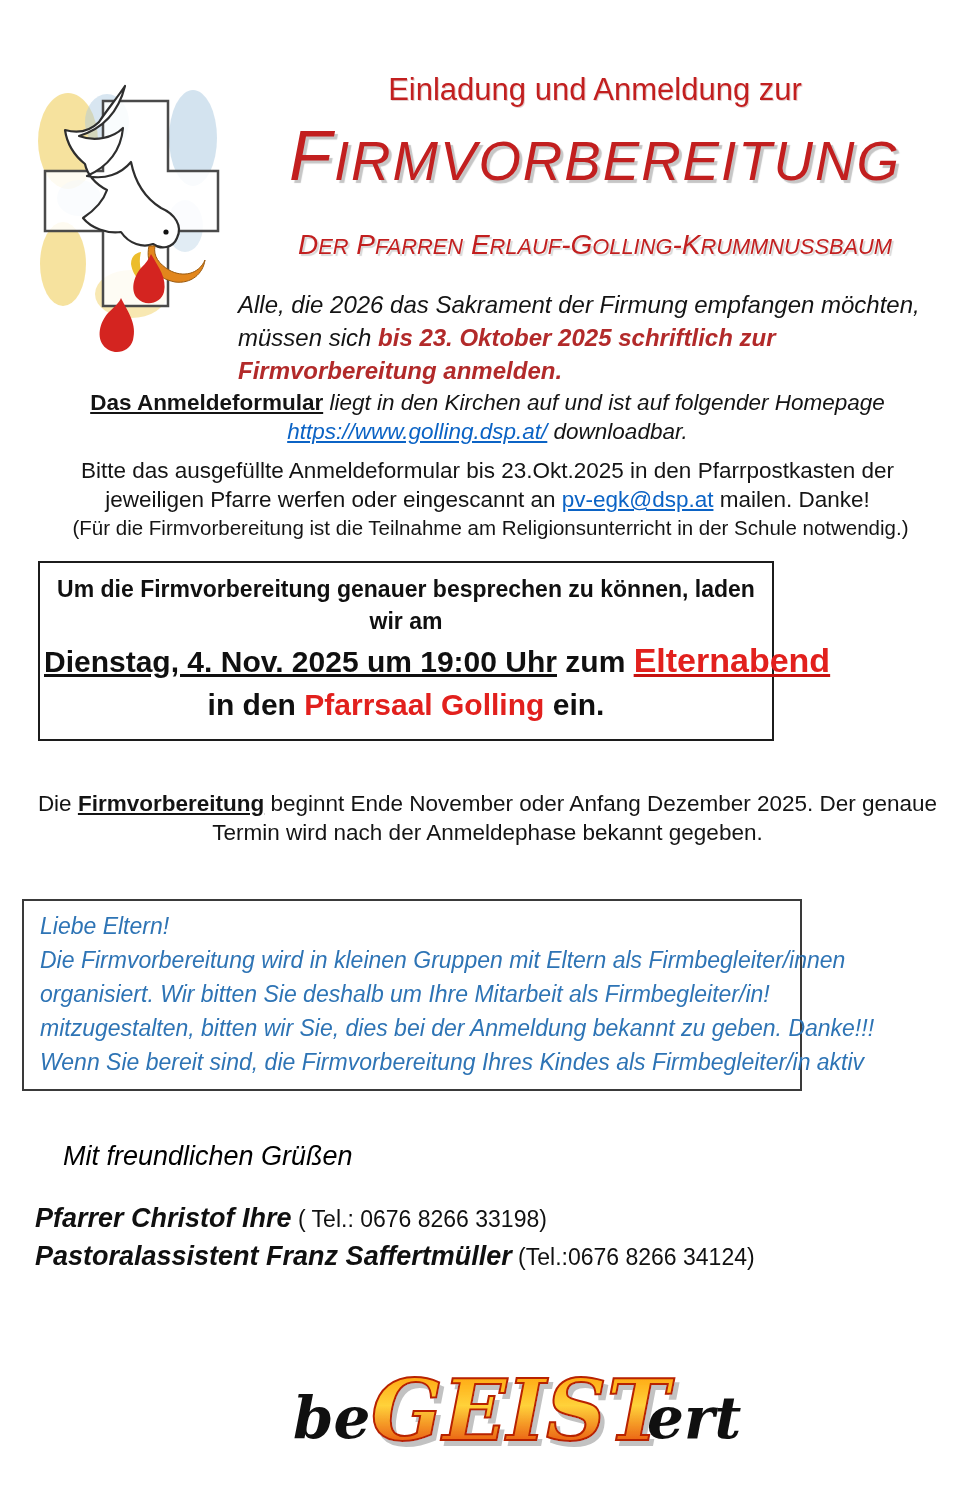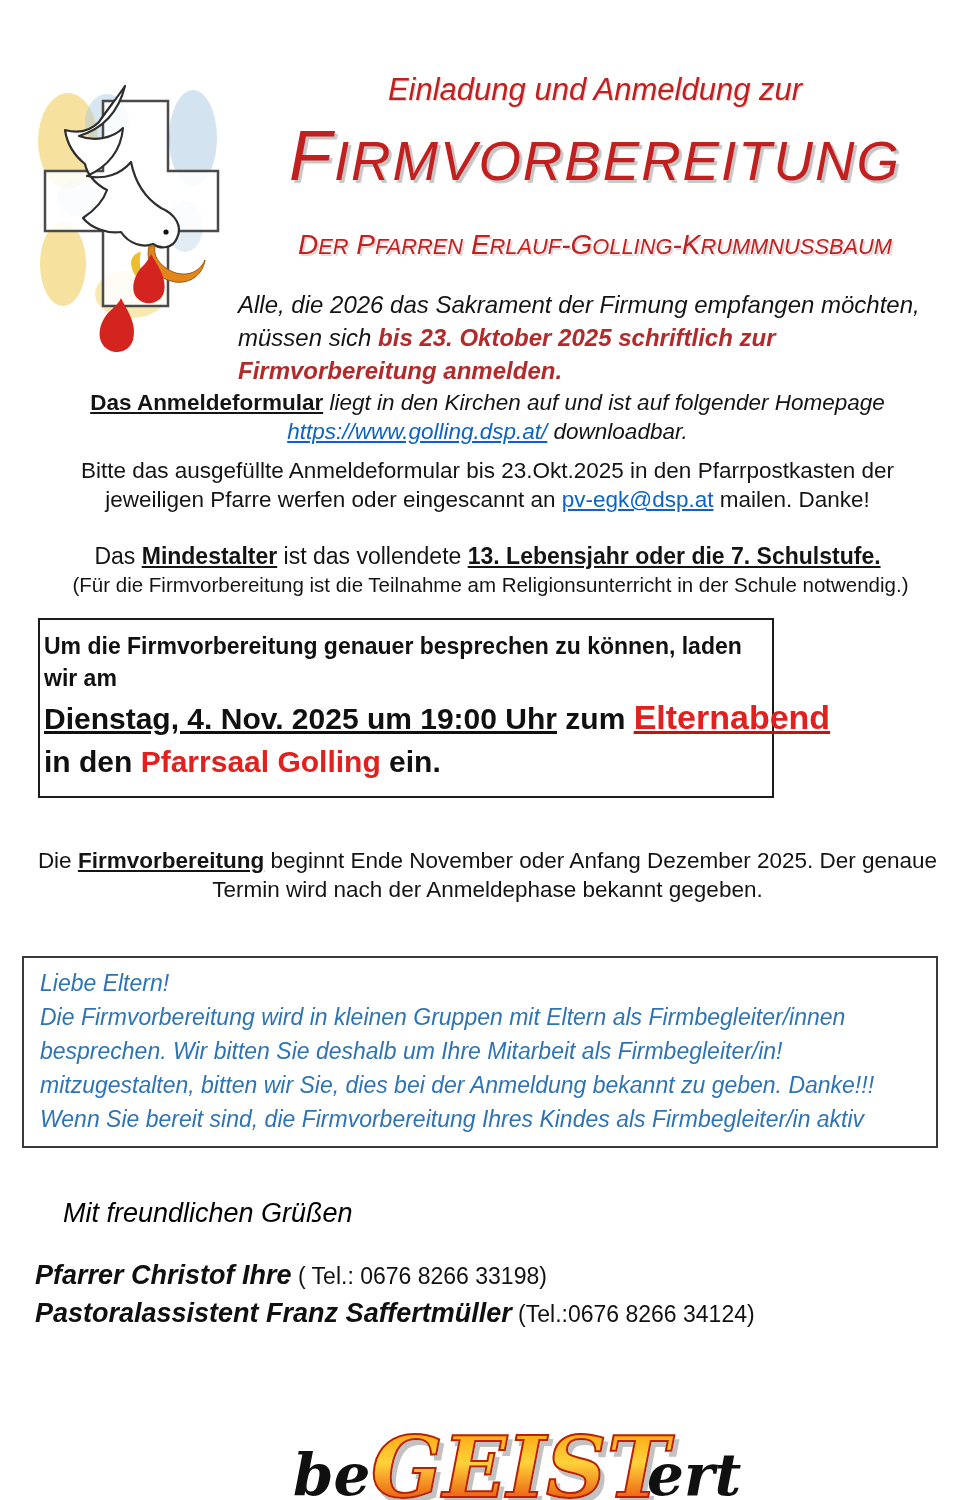--- a/index.html
+++ b/index.html
@@ -8,21 +8,21 @@
     width:961px;height:1500px;
     background:#ffffff;
     font-family:"Liberation Sans","DejaVu Sans",sans-serif;
     color:#111;
     overflow:hidden;
   }
   
   .logo-wrap{position:absolute;left:33px;top:76px;width:192px;height:286px;}
   .hdr{position:absolute;left:238px;top:72px;width:714px;text-align:center;}
   .hdr-sub{
-    font-style:italic;font-size:31px;line-height:36px;
+    font-size:31px;line-height:36px;
     color:#c21f1f;text-shadow:1px 1px 0 #e5cfcf;
   }
   .hdr-title{
     margin-top:8px;font-style:italic;font-size:70px;line-height:80px;
     color:#c21f1f;letter-spacing:2px;
     text-shadow:3px 3px 1px #c6c6c6;
     white-space:nowrap;
   }
   .hdr-parishes{
     margin-top:24px;font-style:italic;font-size:28px;line-height:38px;
@@ -44,36 +44,36 @@
   a.doclink{color:#0b63c5;text-decoration:underline;cursor:pointer;}
   .gap-sm{margin-top:10px;}
   .gap-md{margin-top:27px;}
   .age-par{font-size:23px;line-height:30px;white-space:nowrap;}
   .bu{font-weight:bold;text-decoration:underline;}
   .age-note{font-size:20.5px;line-height:27px;white-space:nowrap;margin-left:6px;}
   
   .event-box{
     margin-top:20px;margin-left:3px;width:736px;
     border:2px solid #1c1c1c;
-    text-align:left;padding:10px 4px 14px;
+    text-align:center;padding:10px 4px 14px;
     box-sizing:border-box;
   }
   .eb1{font-weight:bold;font-size:23px;line-height:32px;color:#101010;}
   .eb2{font-weight:bold;font-size:30px;line-height:46px;color:#101010;white-space:nowrap;}
   .u-black{text-decoration:underline;text-decoration-thickness:2.5px;}
   .elternabend{
     color:#e2201d;font-size:34px;
     text-decoration:underline;text-decoration-thickness:3px;text-decoration-color:#c71210;
   }
   .eb3{font-weight:bold;font-size:30px;line-height:40px;color:#101010;}
   .red-bright{color:#e2201d;}
   .start-par{margin-top:48px;}
   
   .blue-box{
-    margin-top:52px;margin-left:-13px;width:916px;
+    margin-top:52px;margin-left:-13px;width:780px;
     border:2px solid #3a3a3a;
     padding:8px 16px 10px;box-sizing:border-box;
   }
   .bb-line{
     font-style:italic;font-size:23px;line-height:34px;
     color:#2e74b5;white-space:nowrap;
   }
   
   .greeting{margin-top:50px;margin-left:28px;font-style:italic;font-size:27px;color:#000000;}
   .signers{margin-top:28px;}
@@ -125,35 +125,34 @@
     <div class="hdr-parishes"><span class="sc-big">D</span><span class="sc-small">E</span><span class="sc-small">R</span><span class="sc-big"> </span><span class="sc-big">P</span><span class="sc-small">F</span><span class="sc-small">A</span><span class="sc-small">R</span><span class="sc-small">R</span><span class="sc-small">E</span><span class="sc-small">N</span><span class="sc-big"> </span><span class="sc-big">E</span><span class="sc-small">R</span><span class="sc-small">L</span><span class="sc-small">A</span><span class="sc-small">U</span><span class="sc-small">F</span><span class="sc-big">-</span><span class="sc-big">G</span><span class="sc-small">O</span><span class="sc-small">L</span><span class="sc-small">L</span><span class="sc-small">I</span><span class="sc-small">N</span><span class="sc-small">G</span><span class="sc-big">-</span><span class="sc-big">K</span><span class="sc-small">R</span><span class="sc-small">U</span><span class="sc-small">M</span><span class="sc-small">M</span><span class="sc-small">N</span><span class="sc-small">U</span><span class="sc-small">S</span><span class="sc-small">S</span><span class="sc-small">B</span><span class="sc-small">A</span><span class="sc-small">U</span><span class="sc-small">M</span></div>
     <p class="intro"><span>Alle, die 2026 das Sakrament der Firmung empfangen möchten, müssen sich </span><span class="intro-red">bis 23. Oktober 2025 schriftlich zur Firmvorbereitung anmelden.</span></p>
   </div>
 
   <div class="content">
 
     <p class="par"><span class="lead-bu">Das Anmeldeformular</span><span class="it"> liegt in den Kirchen auf und ist auf folgender Homepage </span><a class="doclink it">https://www.golling.dsp.at/</a><span class="it">  downloadbar.</span></p>
 
     <p class="par gap-sm"><span>Bitte das ausgefüllte Anmeldeformular bis 23.Okt.2025 in den Pfarrpostkasten der jeweiligen Pfarre werfen oder eingescannt an </span><a class="doclink">pv-egk@dsp.at</a><span> mailen. Danke!</span></p>
 
-    <p class="par age-par gap-md"><span>Das </span><span class="bu">Mindestalter</span><span> ist das vollendete </span><span class="bu">13. Lebensjahr oder die 7. Schulstufe.</span></p>
     <p class="par age-note">(Für die Firmvorbereitung ist die Teilnahme am Religionsunterricht in der Schule notwendig.)</p>
 
     <div class="event-box">
       <div class="eb1">Um die Firmvorbereitung genauer besprechen zu können, laden wir am</div>
       <div class="eb2"><span class="u-black">Dienstag, 4. Nov. 2025 um 19:00 Uhr</span><span> zum </span><span class="elternabend">Elternabend</span></div>
       <div class="eb3"><span>in den </span><span class="red-bright">Pfarrsaal Golling</span><span> ein.</span></div>
     </div>
 
     <p class="par start-par"><span>Die </span><span class="bu">Firmvorbereitung</span><span> beginnt Ende November oder Anfang Dezember 2025. Der genaue Termin wird nach der Anmeldephase bekannt gegeben.</span></p>
 
     <div class="blue-box">
       <div class="bb-line">Liebe Eltern!</div>
       <div class="bb-line">Die Firmvorbereitung wird in kleinen Gruppen mit Eltern als Firmbegleiter/innen</div>
-      <div class="bb-line">besprechen. Wir bitten Sie deshalb um Ihre Mitarbeit als Firmbegleiter/in!</div>
+      <div class="bb-line">organisiert. Wir bitten Sie deshalb um Ihre Mitarbeit als Firmbegleiter/in!</div>
       <div class="bb-line">mitzugestalten, bitten wir Sie, dies bei der Anmeldung bekannt zu geben.  Danke!!!</div>
       <div class="bb-line">Wenn Sie bereit sind, die Firmvorbereitung Ihres Kindes als Firmbegleiter/in aktiv</div>
     </div>
 
     <div class="greeting">Mit freundlichen Grüßen</div>
 
     <div class="signers">
       <div class="signer"><span class="name">Pfarrer Christof Ihre</span><span class="tel"> ( Tel.: 0676 8266 33198)</span></div>
       <div class="signer"><span class="name">Pastoralassistent Franz Saffertmüller</span><span class="tel"> (Tel.:0676 8266 34124)</span></div>
     </div>

